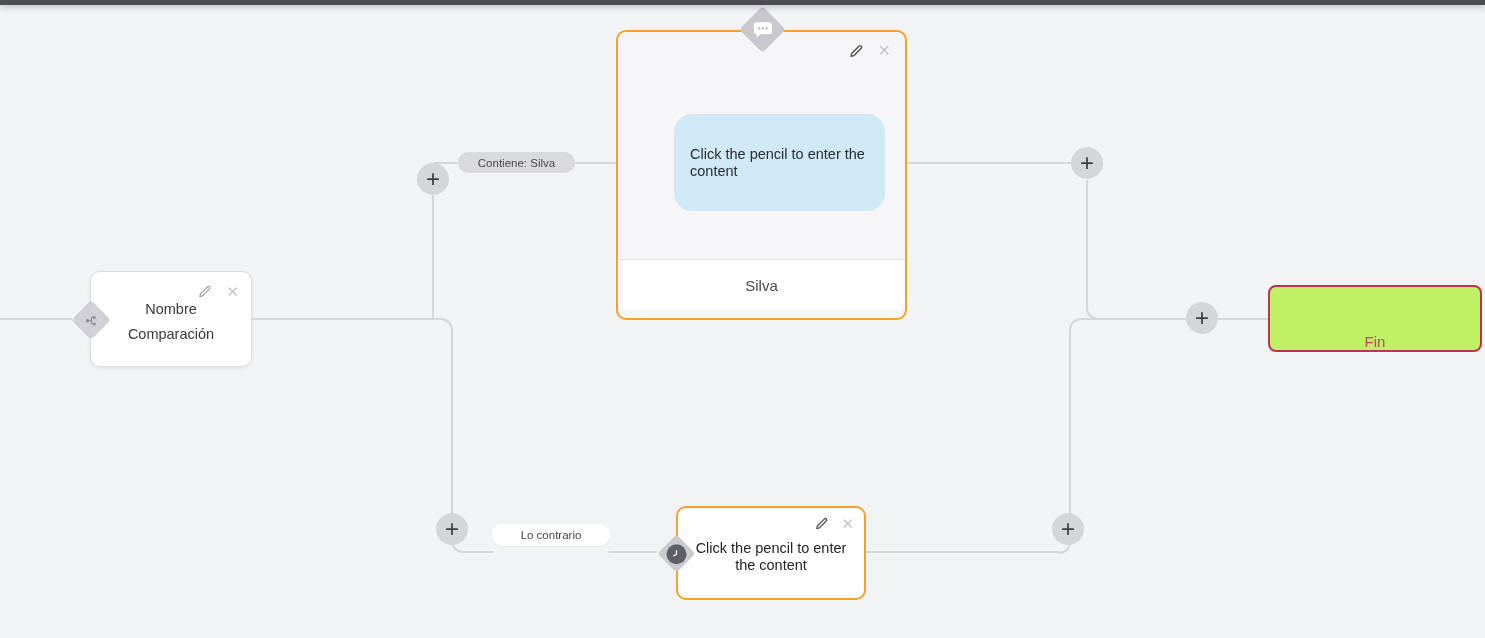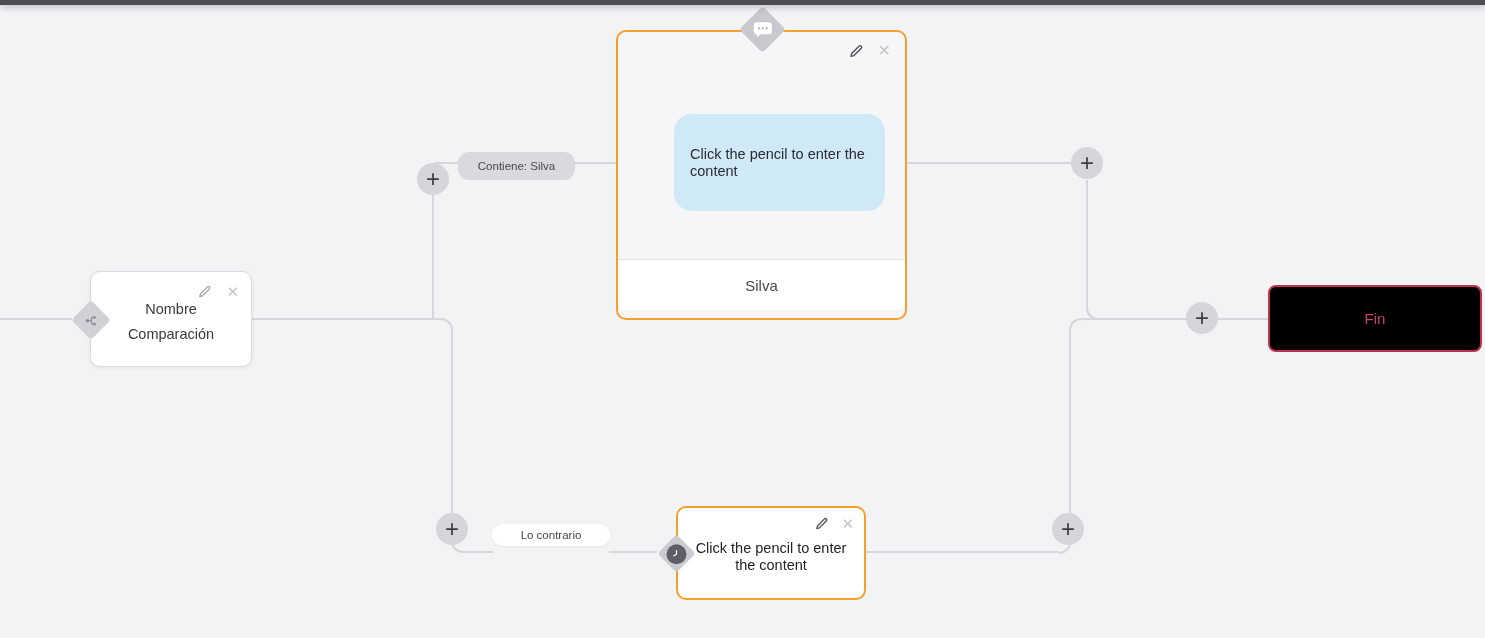--- a/index.html
+++ b/index.html
@@ -31,22 +31,22 @@
     font-size:11.5px;color:#47474d;cursor:pointer;white-space:nowrap;
   }
   .pill.gray{background:#d9d9de;}
   .pill.white{background:#ffffff;box-shadow:0 1px 2px rgba(0,0,0,.05);}
   
   .node{position:absolute;box-sizing:border-box;border-radius:10px;z-index:10;}
   .node.cond{background:#ffffff;border:1px solid #dbdbe0;box-shadow:0 1px 4px rgba(0,0,0,.07);}
   .node.msg{background:#f6f6f8;border:2px solid #f5a02d;}
   .node.delay{background:#ffffff;border:2px solid #f5a02d;}
   .node.end{
-    background:#000000;border:2px solid #c0314f;border-radius:8px;
-    display:flex;align-items:center;justify-content:center;
+    background:#bef264;border:2px solid #c0314f;border-radius:8px;
+    display:flex;align-items:flex-end;justify-content:center;
     color:#c24563;font-size:15px;
   }
   .icons{position:absolute;display:flex;align-items:center;gap:14px;z-index:12;}
   .icon-btn{cursor:pointer;display:inline-flex;align-items:center;justify-content:center;}
   .close-x{font-size:15px;color:#c4c4ca;line-height:1;}
   .cond-title{margin-top:25px;text-align:center;font-size:14.5px;color:#3a3a40;line-height:25px;}
   
   .diamond{
     position:absolute;transform:rotate(45deg);border-radius:4px;z-index:11;
     display:flex;align-items:center;justify-content:center;
@@ -104,21 +104,21 @@
 <div class="vl" style="left:1069px;top:329px;width:2px;height:213px;"></div>
 <div class="corner" style="left:1059px;top:541px;width:12px;height:13px;border-right:2px solid #d6d7db;border-bottom:2px solid #d6d7db;border-bottom-right-radius:12px;"></div>
 <div class="hl" style="left:865px;top:551px;width:194px;"></div>
 
 <div class="plus" style="left:417px;top:163px;">+</div>
 <div class="plus" style="left:436px;top:513px;">+</div>
 <div class="plus" style="left:1071px;top:147px;">+</div>
 <div class="plus" style="left:1052px;top:513px;">+</div>
 <div class="plus" style="left:1186px;top:302px;">+</div>
 
-<div class="pill gray" style="left:458px;top:152px;width:117px;height:28px;">Contiene: Silva</div>
+<div class="pill gray" style="left:458px;top:152px;width:117px;height:21px;">Contiene: Silva</div>
 <div class="pill white" style="left:492px;top:524px;width:118px;height:22px;">Lo contrario</div>
 
 <div class="node cond" style="left:90px;top:271px;width:162px;height:96px;">
   <div class="icons" style="top:12px;right:12px;">
     <span class="icon-btn">
       <svg width="15" height="15" viewBox="0 0 16 16">
           <path d="M3 13.4 L3.7 10.6 L11.2 3.1 a1.45 1.45 0 0 1 2.05 2.05 L5.75 12.65 Z" fill="none" stroke="#9b9ba2" stroke-width="1.3" stroke-linejoin="round"></path>
         </svg>
     </span>
     <span class="icon-btn close-x">✕</span>

